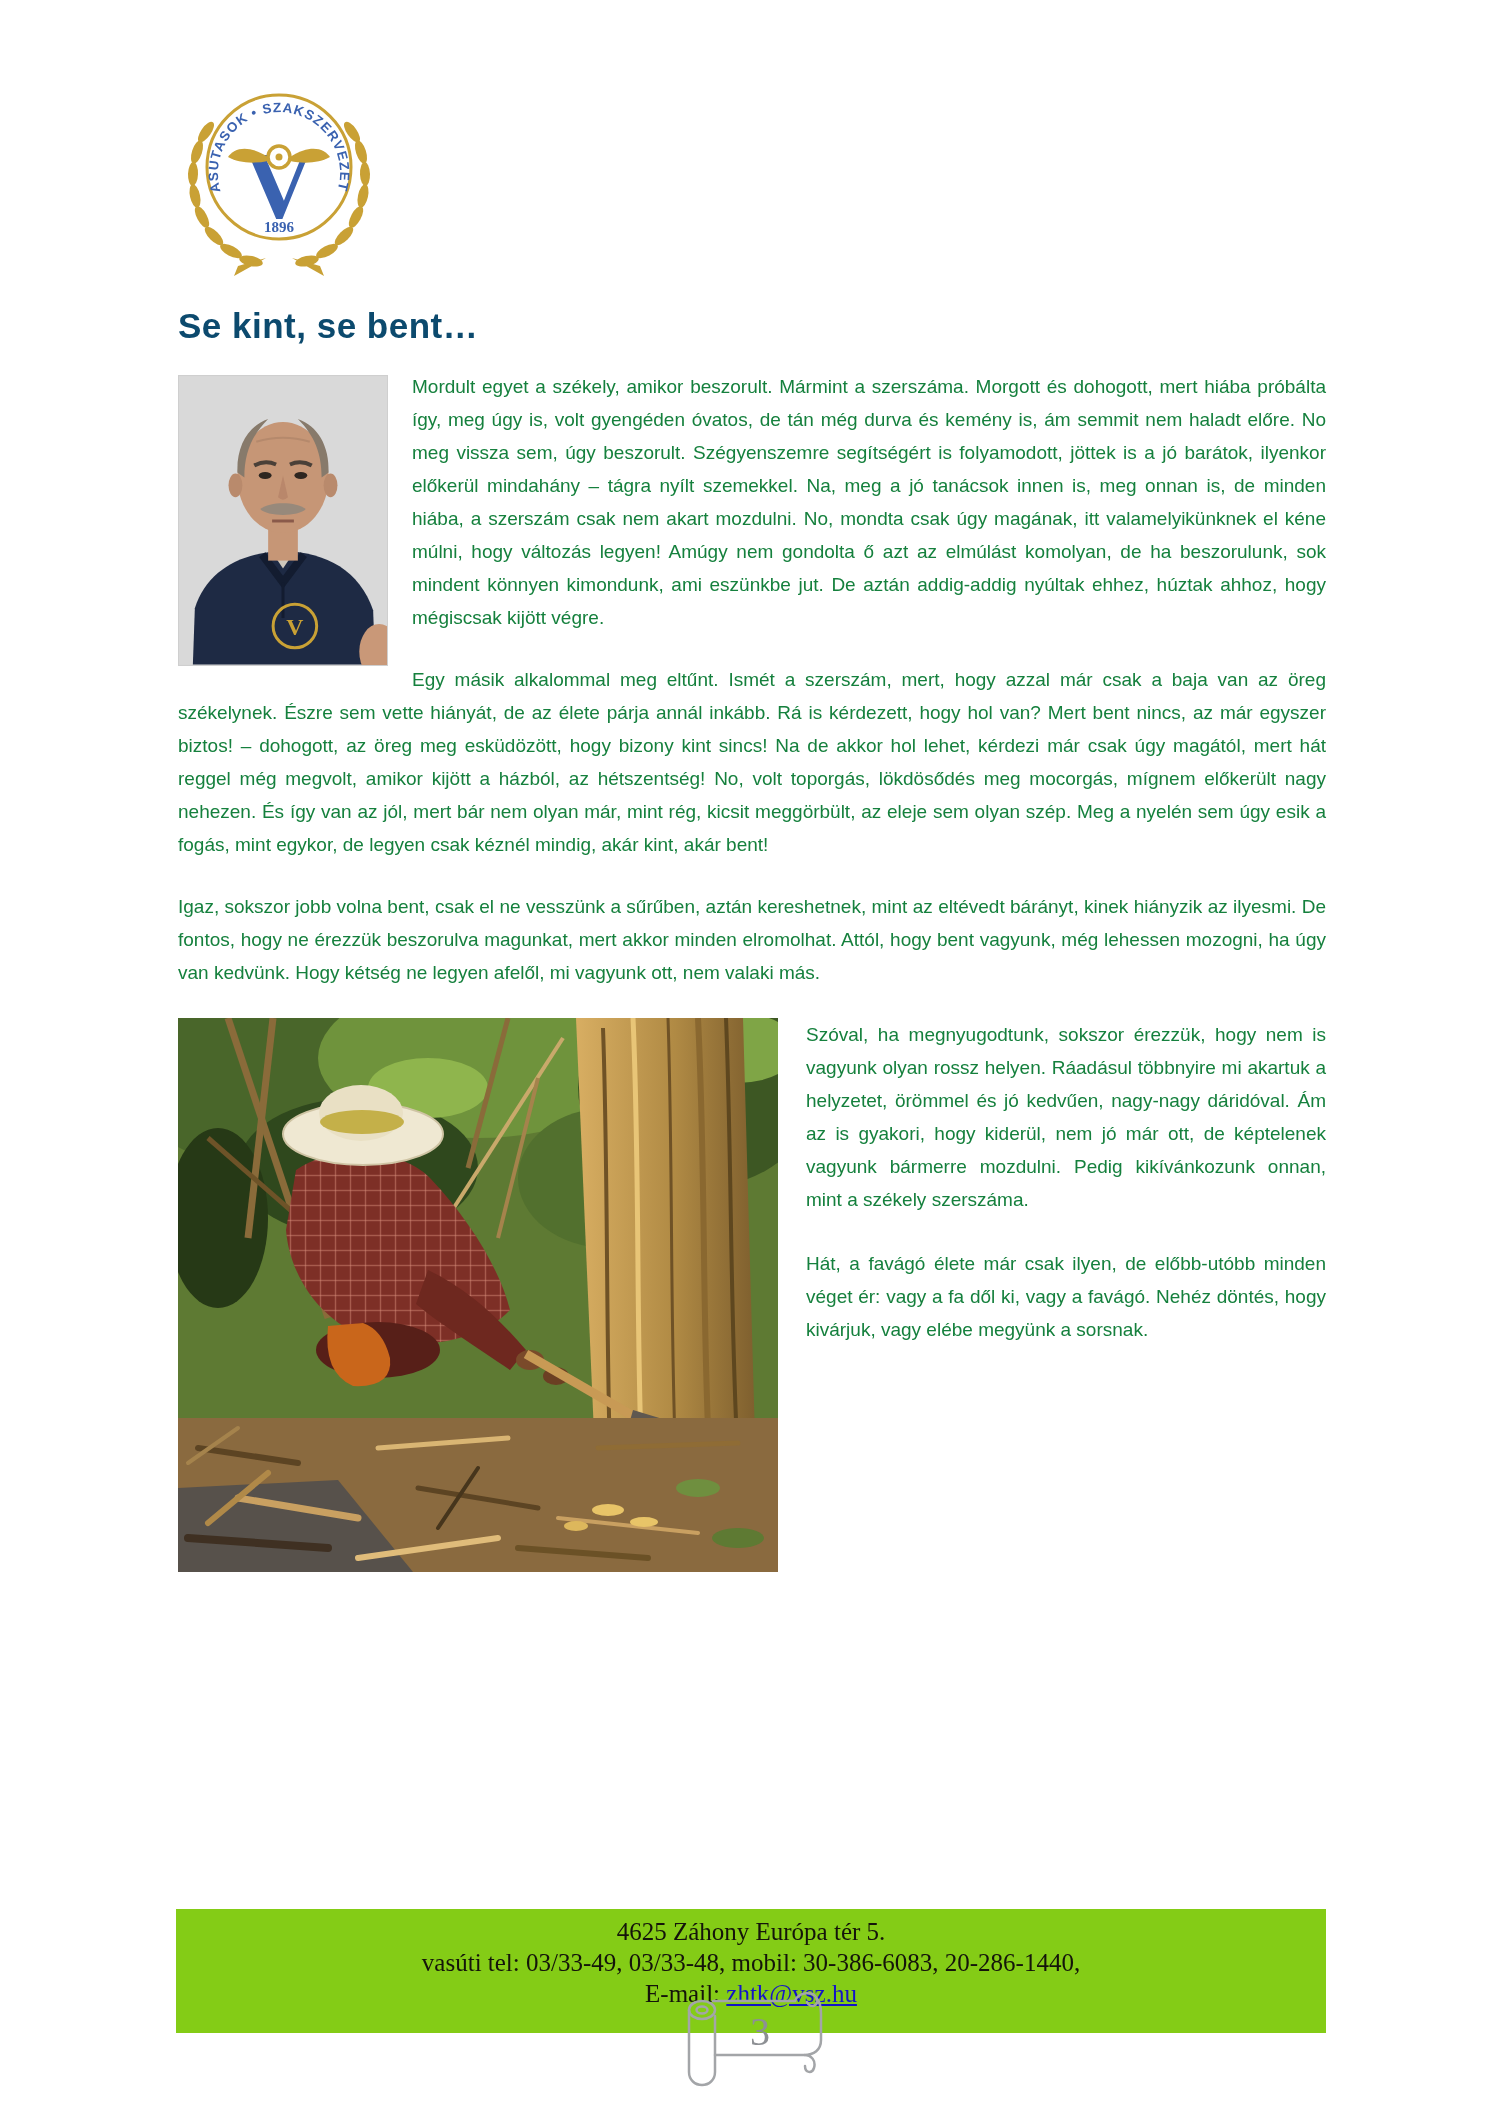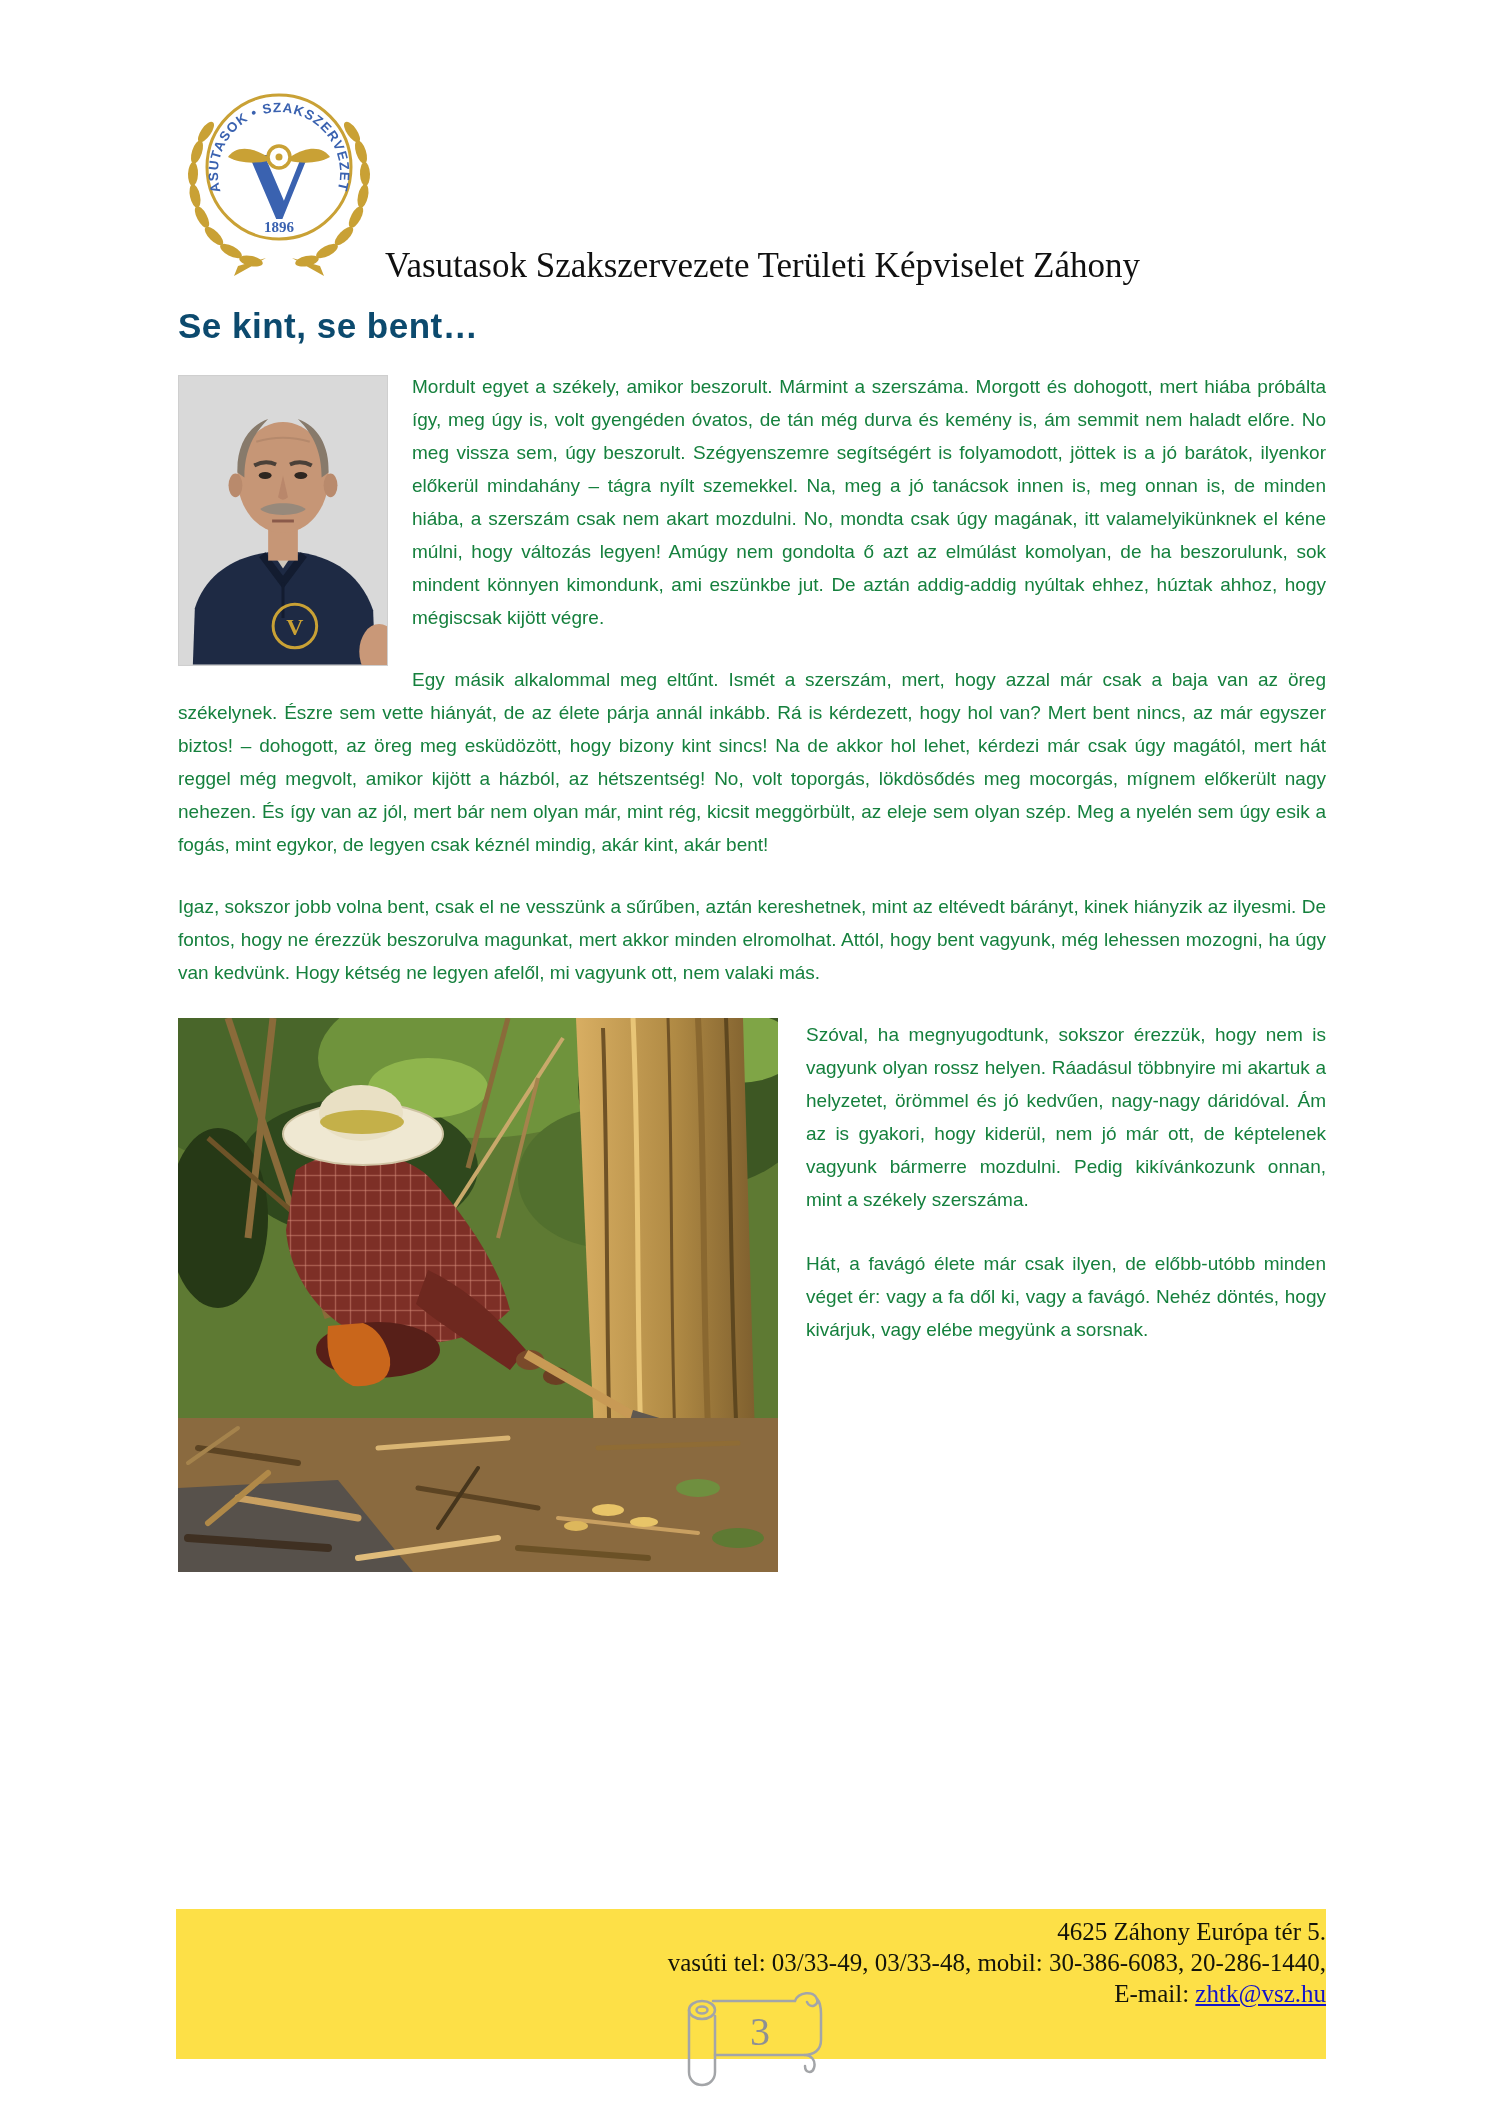--- a/index.html
+++ b/index.html
@@ -36,25 +36,25 @@
   .bottom-section{display:flex;gap:28px;margin-top:0;justify-content:flex-end;}
   .tree-fig{flex:0 0 600px;width:600px;height:554px;}
   .tree-fig svg{display:block;width:100%;height:100%;}
   .side-col{flex:1 1 auto;min-width:0;}
   .side-col p{margin:0 0 31px 0;}
   .signature{
     text-align:right;font-size:27px;line-height:33px;color:#1a1a1a;margin-top:6px;
   }
   
   .footer-bar{
-    position:absolute;left:176px;top:1909px;width:1150px;height:150px;
-    background:#fde047;
+    position:absolute;left:176px;top:1909px;width:1150px;height:124px;
+    background:#84cc16;
     font-family:"Liberation Serif",serif;
     font-size:25px;line-height:31px;color:#14140a;
-    text-align:right;padding-top:7px;box-sizing:border-box;
+    text-align:center;padding-top:7px;box-sizing:border-box;
   }
   .footer-bar .email-link{color:#1414C8;text-decoration:underline;}
   .scroll-banner{
     position:absolute;left:680px;top:1988px;width:150px;height:102px;z-index:5;
   }
   .scroll-banner svg{display:block;width:100%;height:100%;}
 </style>
 </head>
 <body>
 
@@ -96,21 +96,20 @@
       <g>
         <path d="M90,97 C70,84 56,88 50,97 C60,103 76,104 90,101 Z" fill="#C9A135"></path>
         <path d="M112,97 C132,84 146,88 152,97 C142,103 126,104 112,101 Z" fill="#C9A135"></path>
         <circle cx="101" cy="97" r="11" fill="#ffffff" stroke="#C9A135" stroke-width="3.5"></circle>
         <circle cx="101" cy="97" r="3.5" fill="#C9A135"></circle>
       </g>
       <text x="101" y="172" text-anchor="middle" font-family="Liberation Serif, serif" font-size="15" font-weight="bold" fill="#3A62B0">1896</text>
     </svg>
   </div>
 
-  <div class="org-title">Vasutasok Szakszervezete Területi Képviselet Záhony</div>
 
   <h1 class="headline" style="margin:0;">Se kint, se bent…</h1>
 
   <div class="article">
 
     <figure class="portrait-fig" style="margin-left:0;">
       <svg viewBox="0 0 210 291" xmlns="http://www.w3.org/2000/svg">
         <rect width="210" height="291" fill="#D9D9D9"></rect>
 
         <path d="M14,291 L16,234 C28,196 62,178 105,176 C150,178 182,196 196,236 L198,291 Z" fill="#1E2A44"></path>

